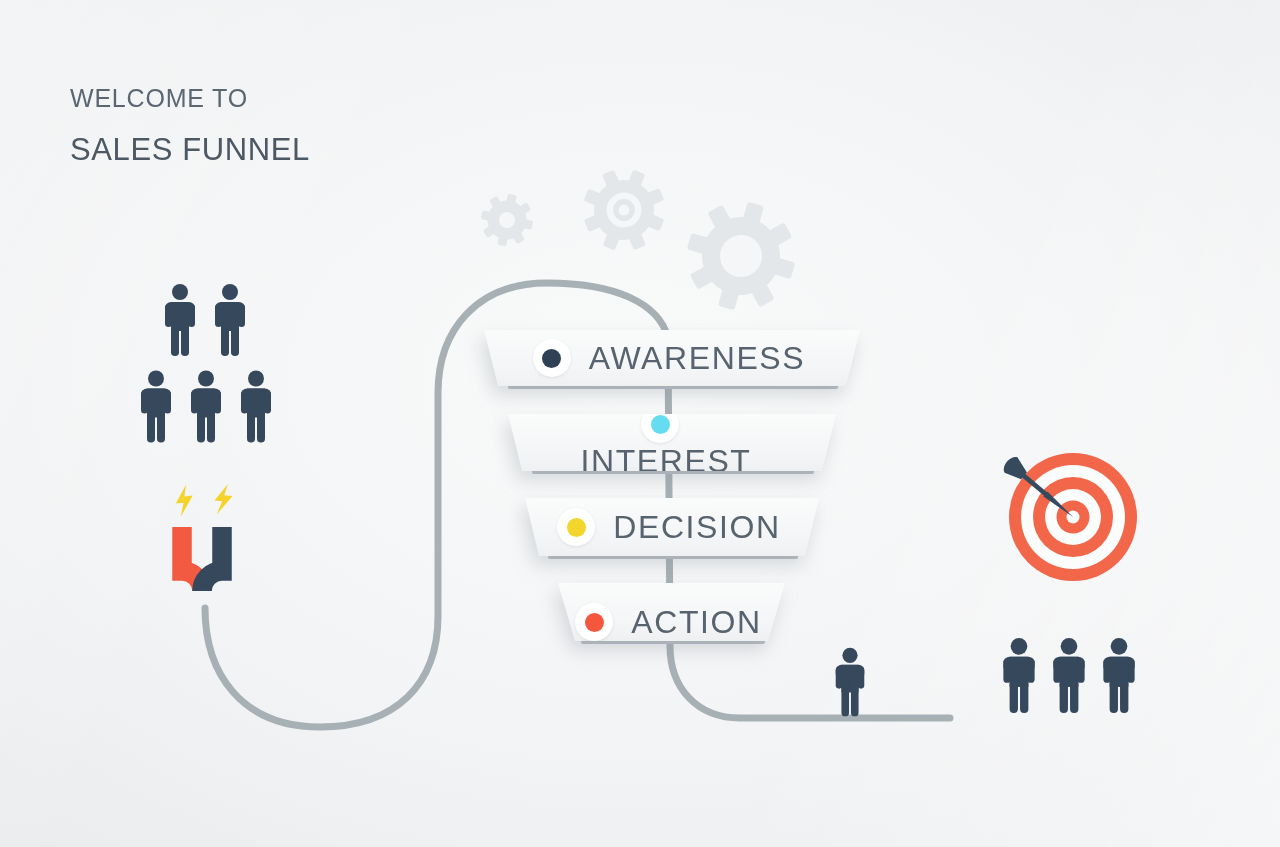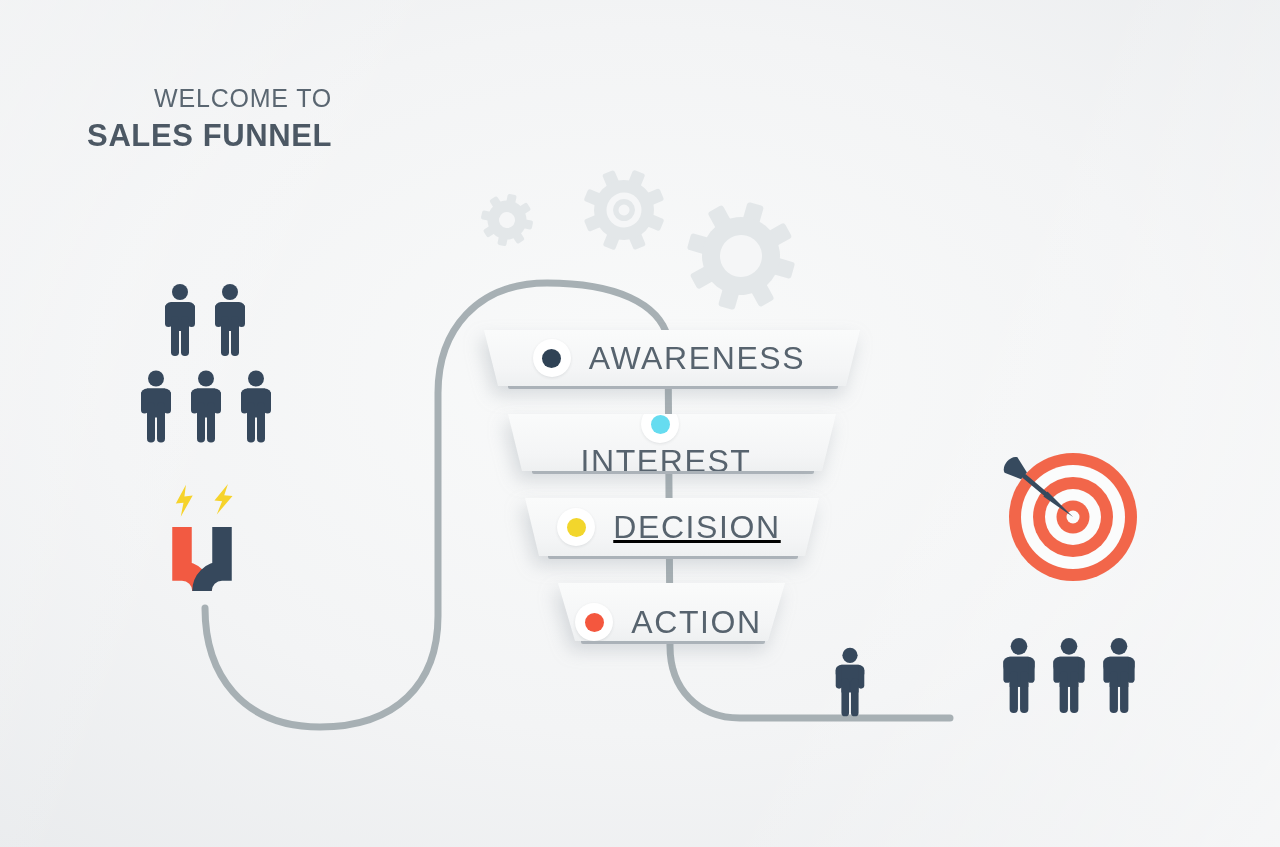--- a/index.html
+++ b/index.html
@@ -14,35 +14,35 @@
   }
   .streaks{
     position:absolute;inset:0;pointer-events:none;
     background:
       linear-gradient(295deg, rgba(255,255,255,.55) 0%, rgba(255,255,255,0) 34%),
       linear-gradient(115deg, rgba(255,255,255,.35) 0%, rgba(255,255,255,0) 28%);
   }
   .scene-svg{position:absolute;left:0;top:0;z-index:1;}
 
   
-  .title{position:absolute;left:70px;top:84px;width:262px;text-align:right;z-index:4;}
+  .title{position:absolute;left:70px;top:84px;width:262px;text-align:left;z-index:4;}
   .title-line1{font-size:25px;font-weight:500;color:#5a6671;letter-spacing:.8px;}
-  .title-line2{font-size:31px;font-weight:700;color:#4c5864;letter-spacing:.6px;margin-top:5px;}
+  .title-line2{font-size:31px;font-weight:400;color:#4c5864;letter-spacing:.6px;margin-top:19px;}
 
   
   .tier-bar{position:absolute;height:6px;background:#b8bec3;border-radius:2px;z-index:2;}
   .tier-wrap{position:absolute;z-index:3;filter:drop-shadow(-4px 9px 9px rgba(125,135,148,.28));}
   .tier-shape{
     width:100%;height:100%;
     background:linear-gradient(180deg,#fafbfb 0%,#f4f5f6 70%,#eef0f1 100%);
     display:flex;align-items:center;justify-content:center;
   }
   .t1 .tier-shape{clip-path:polygon(0 0,100% 0,calc(100% - 14px) 100%,14px 100%);}
   .t2 .tier-shape{clip-path:polygon(0 0,100% 0,calc(100% - 14px) 100%,14px 100%);flex-direction:column;}
-  .t3 .tier-shape{clip-path:polygon(0 0,100% 0,calc(100% - 14px) 100%,14px 100%);text-decoration:underline;}
+  .t3 .tier-shape{clip-path:polygon(0 0,100% 0,calc(100% - 14px) 100%,14px 100%);}
   .t4 .tier-shape{clip-path:polygon(0 0,100% 0,calc(100% - 17px) 100%,17px 100%);align-items:flex-end;}
   .dot-ring{
     width:38px;height:38px;border-radius:50%;background:#ffffff;
     display:flex;align-items:center;justify-content:center;
     box-shadow:0 1px 3px rgba(40,50,60,.10);
     margin-right:24px;flex:0 0 auto;
   }
   .dot{width:19px;height:19px;border-radius:50%;}
   .stage-label{
     font-size:32px;color:#57636e;letter-spacing:1.6px;font-weight:400;

